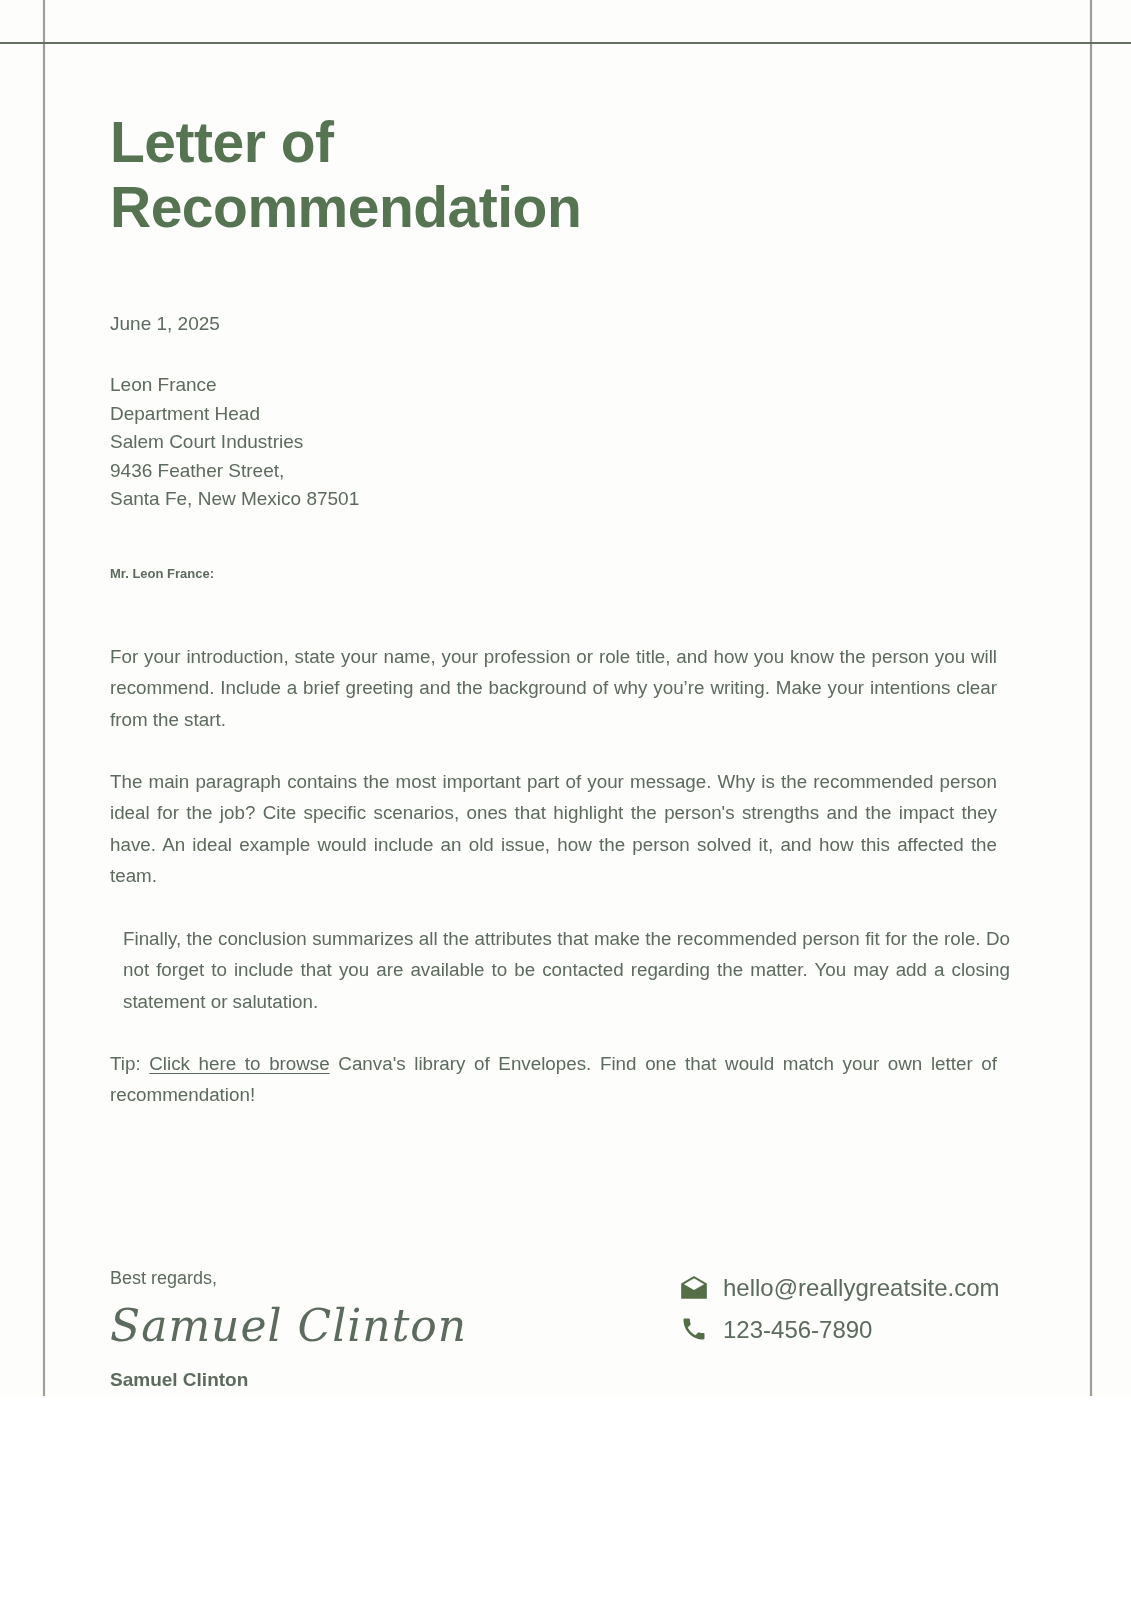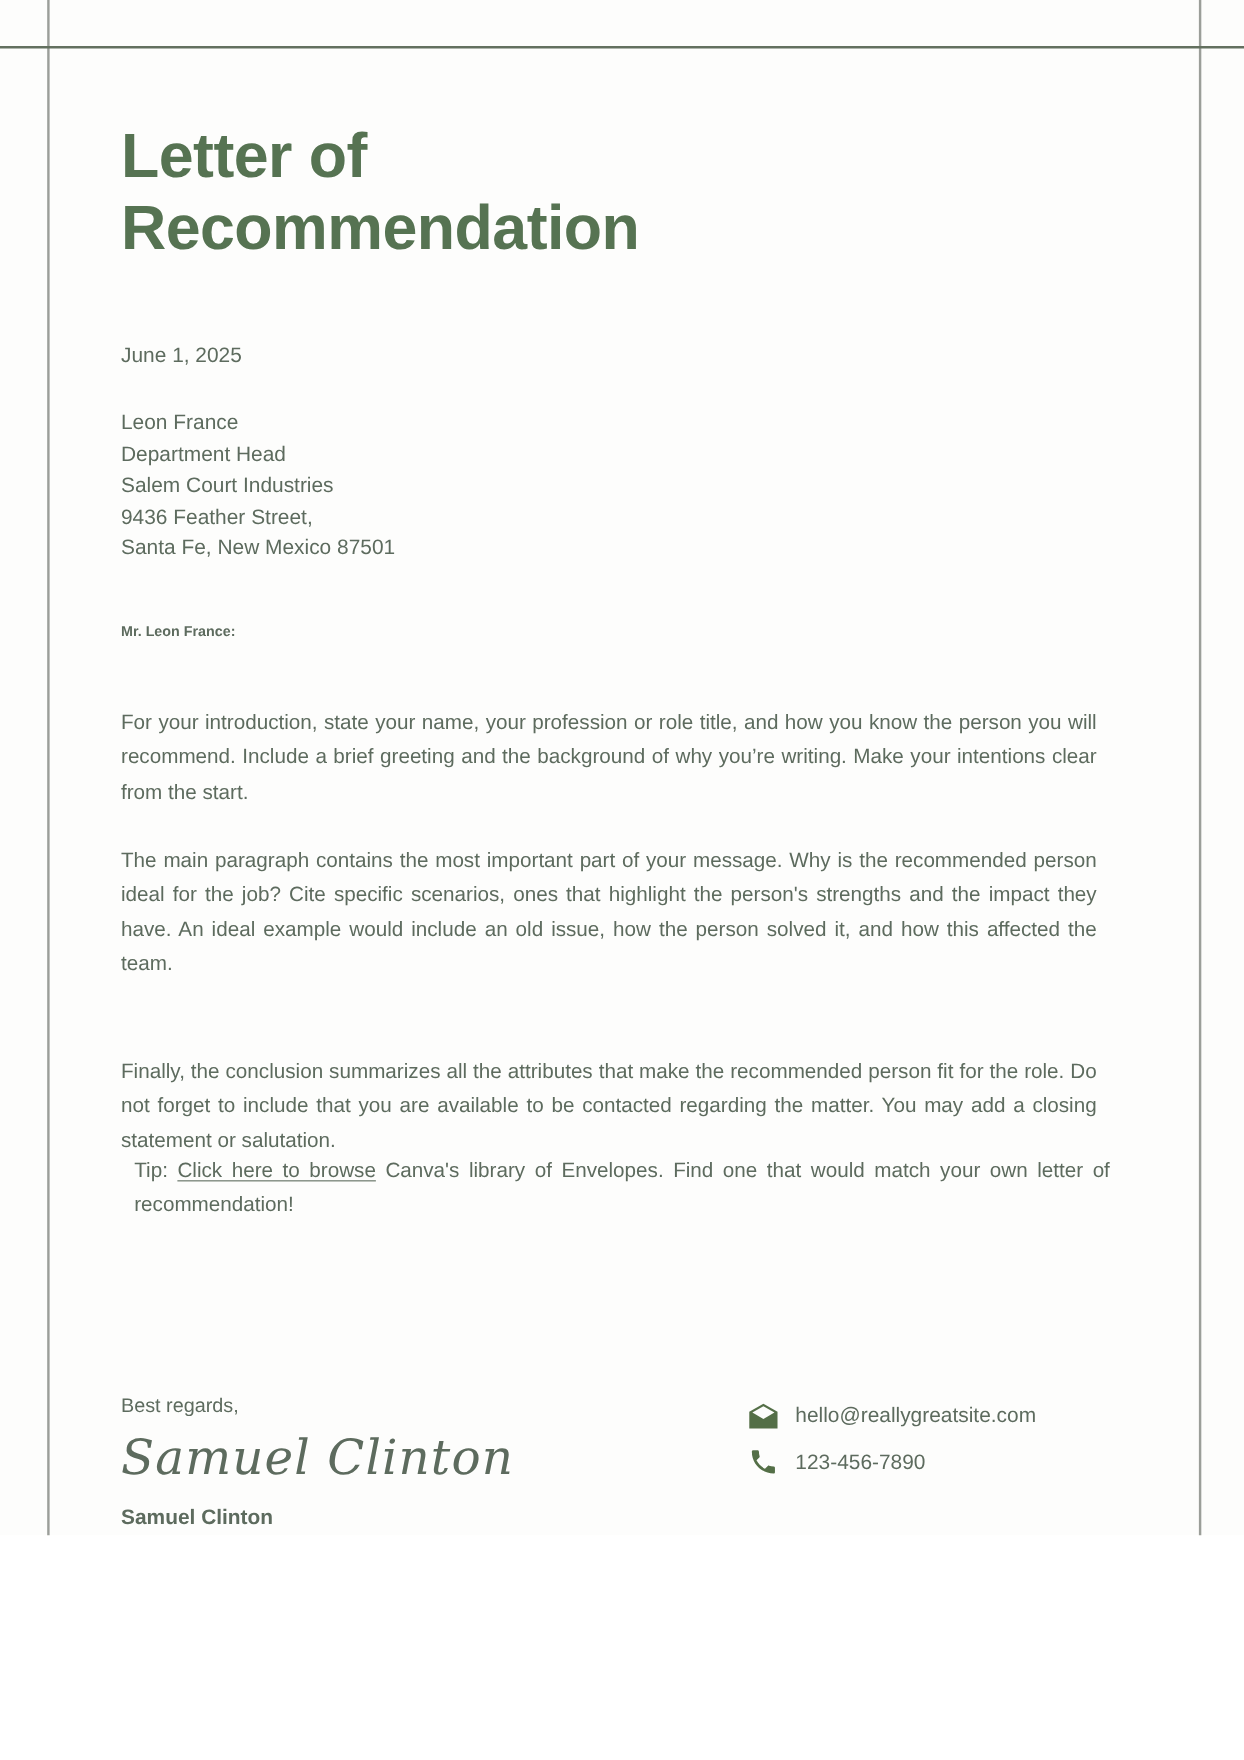--- a/index.html
+++ b/index.html
@@ -45,22 +45,22 @@
 
   .body-par {
     width: 887px;
     font-size: 18.8px;
     line-height: 31.5px;
     text-align: justify;
     color: #5d6b5e;
   }
   .p1 { top: 622px; }
   .p2 { top: 747px; }
-  .p3 { top: 939px; }
-  .tip { top: 1029px; margin-left: 12px; }
+  .p3 { top: 904px; margin-left: 13px; }
+  .tip { top: 1029px; }
   .tip a {
     color: #5d6b5e;
     text-decoration: underline;
     text-underline-offset: 3px;
     cursor: pointer;
   }
 
   .regards { top: 1264px; font-size: 18px; line-height: 28.5px; }
   .signature-script {
     top: 1294px;
@@ -73,21 +73,21 @@
   }
   .signer-name { top: 1366px; font-size: 19px; line-height: 28.5px; font-weight: bold; }
   .signer-role { top: 1454px; font-size: 13px; line-height: 28.5px; }
 
   .contact-row {
     position: absolute;
     left: 570px;
     display: flex;
     align-items: flex-end;
     gap: 15px;
-    font-size: 19px;
+    font-size: 24px;
     line-height: 26px;
   }
   .contact-row.row-email   { top: 1273px; }
   .contact-row.row-phone   { top: 1315px; }
   .contact-row.row-address { top: 1360px; }
   .contact-icon { width: 28px; height: 28px; flex: 0 0 28px; margin-top: 0px; }
   .contact-text { padding-top: 2px; }
 </style>
 </head>
 <body>

